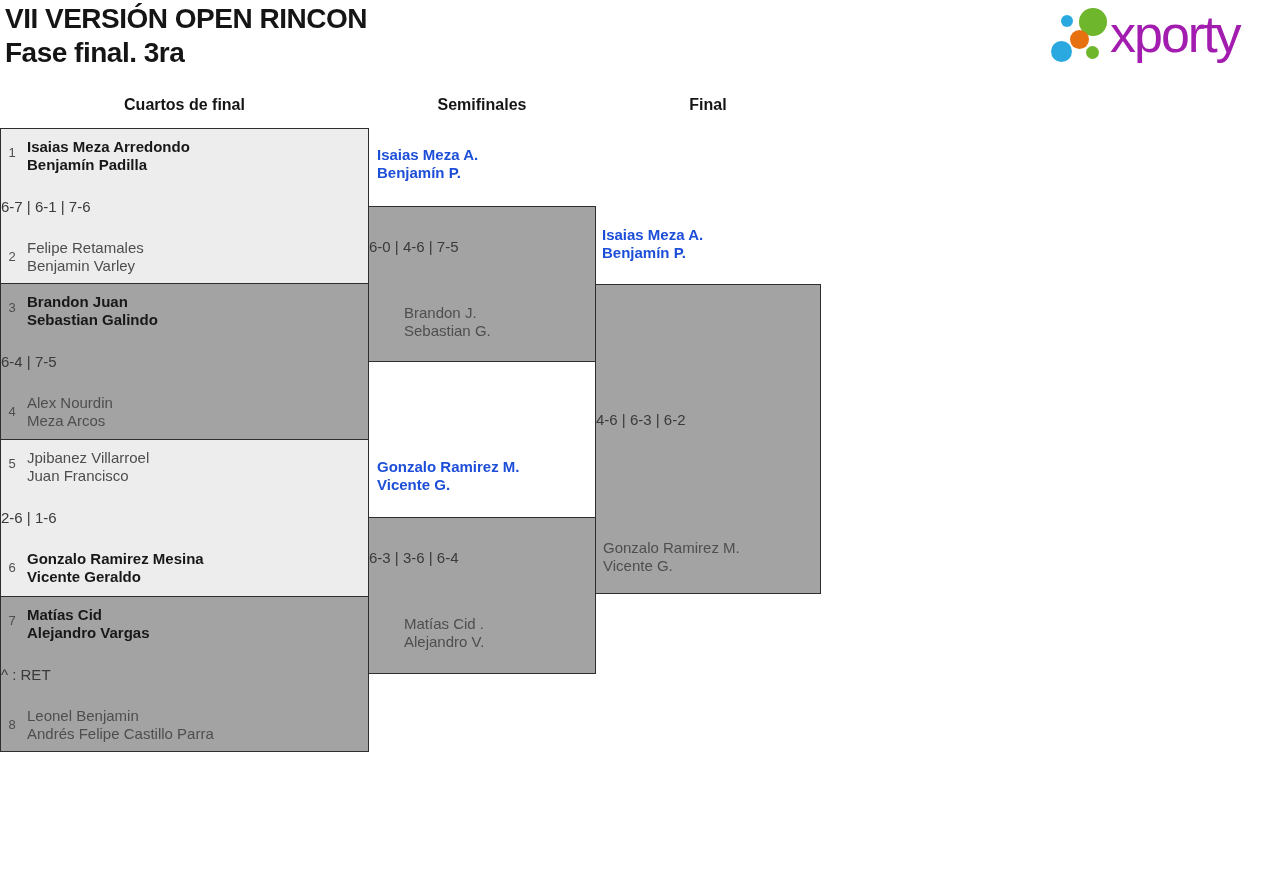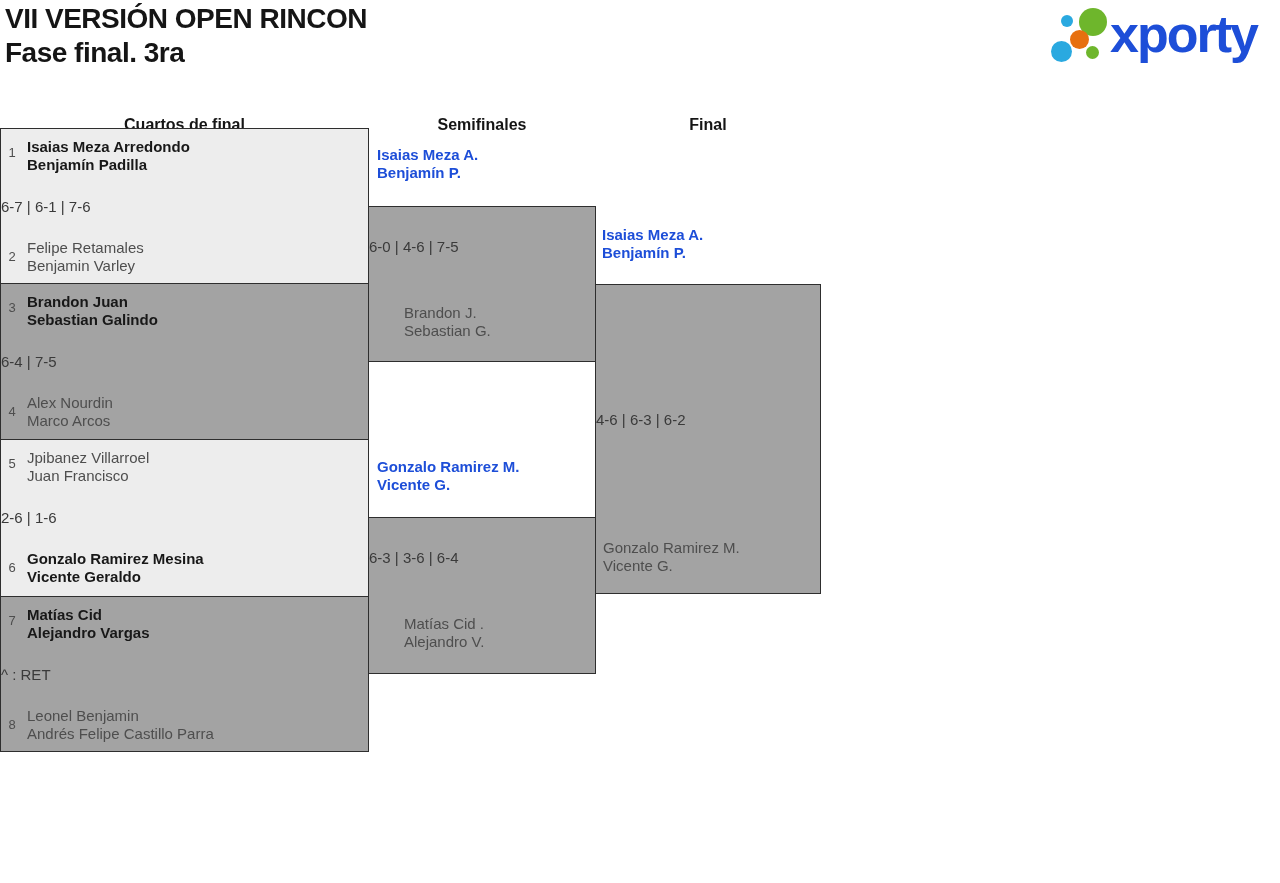--- a/index.html
+++ b/index.html
@@ -10,23 +10,23 @@
   
   .title{position:absolute;left:5px;top:2px;font-size:28px;line-height:34px;font-weight:700;color:#151515;letter-spacing:-0.5px;}
   
   .logo{position:absolute;left:1045px;top:0;width:235px;height:78px;}
   .logo-dot{position:absolute;border-radius:50%;}
   .dot-blue-small{left:16px;top:15px;width:12px;height:12px;background:#2aa9e0;}
   .dot-green-large{left:34px;top:8px;width:28px;height:28px;background:#6eb62c;}
   .dot-orange{left:25px;top:30px;width:19px;height:19px;background:#e7700f;}
   .dot-blue-large{left:6px;top:41px;width:21px;height:21px;background:#2aa9e0;}
   .dot-green-small{left:41px;top:46px;width:13px;height:13px;background:#6eb62c;}
-  .logo-text{position:absolute;left:65px;top:6px;font-size:52px;line-height:56px;font-weight:700;letter-spacing:-2px;color:#1d4ed8;}
+  .logo-text{position:absolute;left:65px;top:6px;font-size:52px;line-height:56px;font-weight:400;letter-spacing:-2px;color:#a21caf;}
   
-  .round-header{position:absolute;top:96px;font-size:16px;font-weight:700;color:#151515;text-align:center;margin-top:20px;}
+  .round-header{position:absolute;top:96px;font-size:16px;font-weight:700;color:#151515;text-align:center;}
   .rh-qf{left:0;width:369px;}
   .rh-sf{left:368px;width:228px;}
   .rh-f{left:595px;width:226px;}
   
   .box{position:absolute;box-sizing:border-box;border:1px solid #2e2e2e;background:#a3a3a3;}
   .shade{background:#ededed;}
   .qf{left:0;width:369px;}
   .qf1{top:128px;height:156px;}
   .qf2{top:283px;height:157px;}
   .qf3{top:439px;height:158px;}
@@ -95,21 +95,21 @@
   <div class="box qf qf2">
     <div class="seed seed-top">3</div>
     <div class="team team-top winner">
       <div>Brandon Juan</div>
       <div>Sebastian Galindo</div>
     </div>
     <div class="score">6-4 | 7-5</div>
     <div class="seed seed-bottom">4</div>
     <div class="team team-bottom">
       <div>Alex Nourdin</div>
-      <div>Marco Arcos</div>
+      <div>Meza Arcos</div>
     </div>
   </div>
 
   <div class="box qf qf3 shade">
     <div class="seed seed-top">5</div>
     <div class="team team-top">
       <div>Jpibanez Villarroel</div>
       <div>Juan Francisco</div>
     </div>
     <div class="score">2-6 | 1-6</div>

